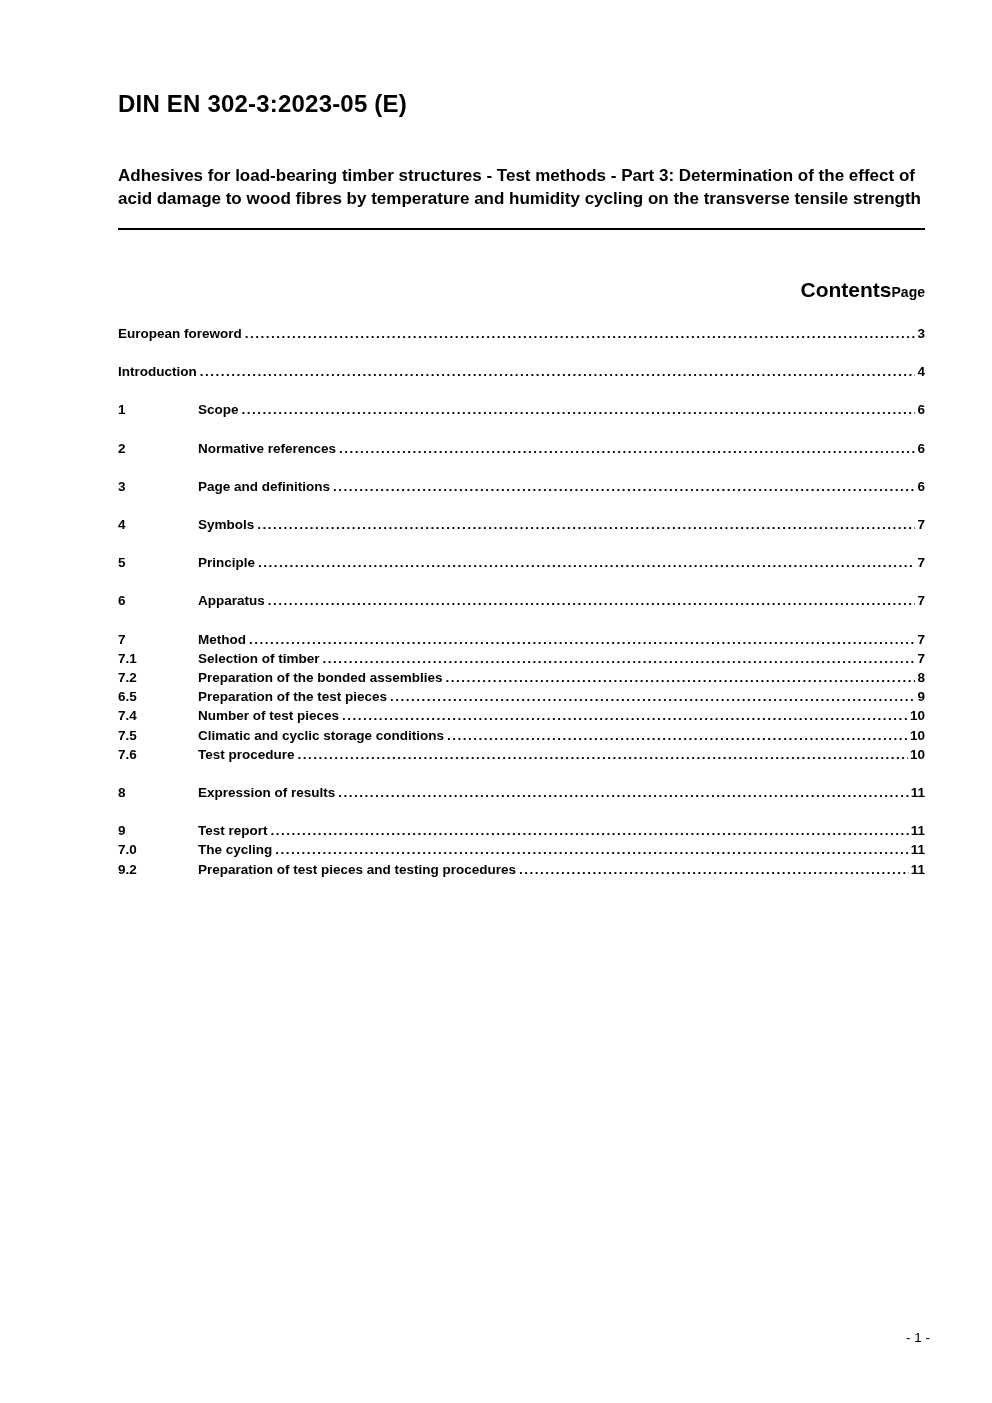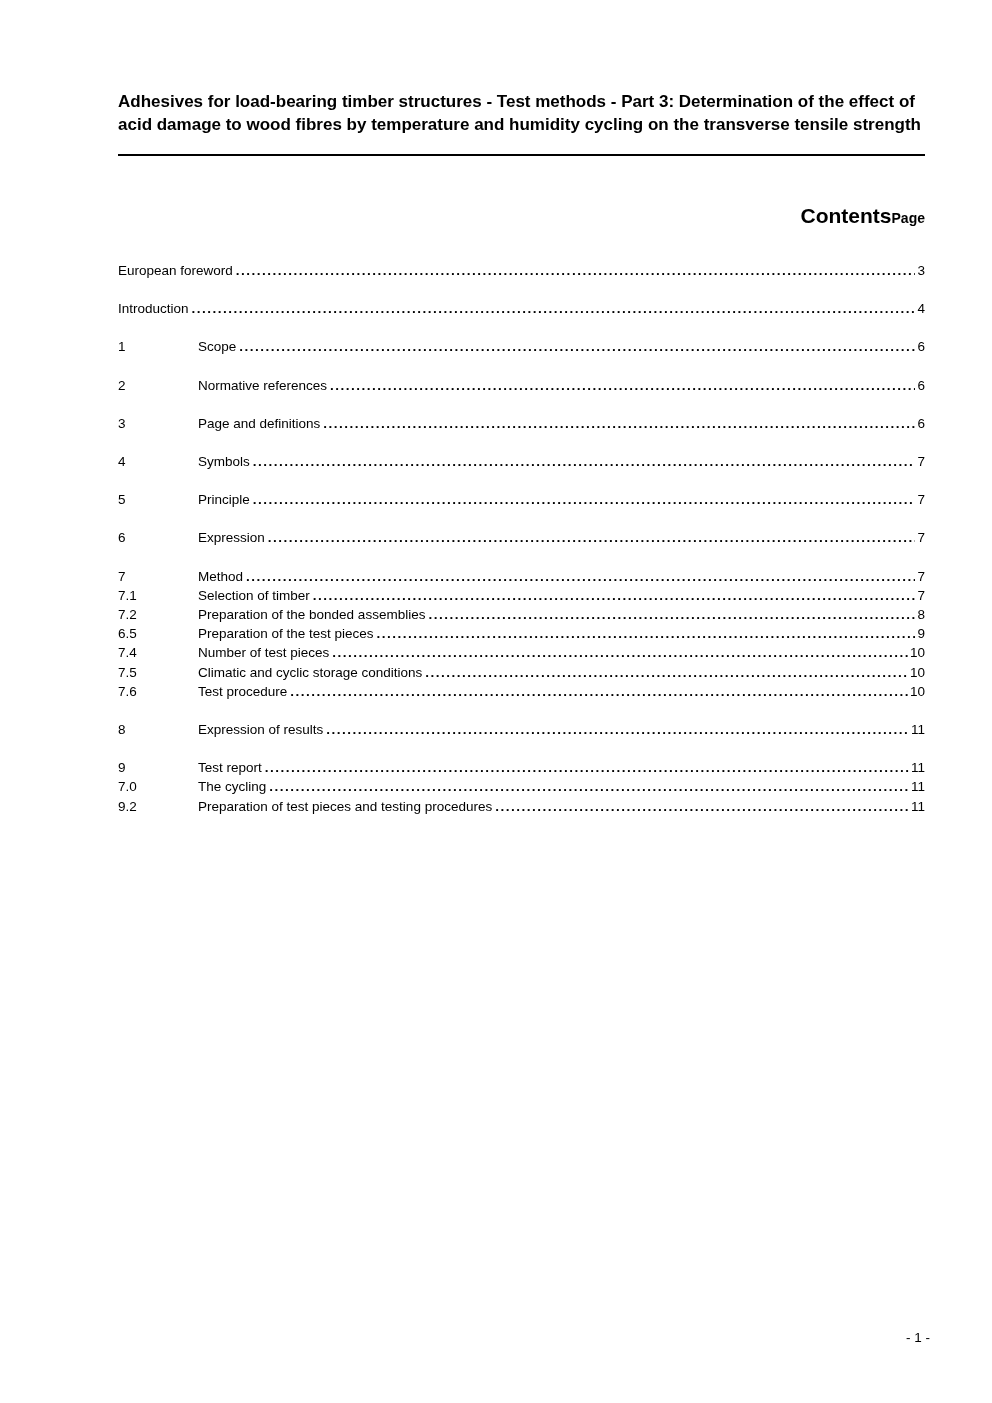--- a/index.html
+++ b/index.html
@@ -38,23 +38,23 @@
   }
   .contents-heading {
     font-size: 21px;
     font-weight: bold;
   }
   .page-label {
     font-size: 14px;
     font-weight: bold;
   }
   .toc {
-    margin-top: 33px;
+    margin-top: 22px;
     font-size: 13.5px;
-    font-weight: normal;
+    font-weight: bold;
   }
   .toc-group { margin-bottom: 19px; }
   .toc-group:last-child { margin-bottom: 0; }
   .toc-row {
     display: flex;
     align-items: baseline;
     line-height: 19.2px;
     white-space: nowrap;
   }
   .toc-num {
@@ -86,20 +86,21 @@
     bottom: 58px;
     font-size: 13.5px;
     font-weight: normal;
   }
 </style>
 </head>
 <body>
 
 <div class="page">
 
+  <h1 class="doc-code">DIN EN 302-3:2023-05 (E)</h1>
 
   <div class="doc-title">Adhesives for load-bearing timber structures - Test methods - Part 3: Determination of the effect of acid damage to wood fibres by temperature and humidity cycling on the transverse tensile strength</div>
 
   <div class="contents-header">
     <h2 class="contents-heading">Contents</h2>
     <span class="page-label">Page</span>
   </div>
 
   <div class="toc" id="toc">
       <div class="toc-group">
@@ -154,21 +155,21 @@
   <div class="toc-row">
     <span class="toc-num">5</span>
     <span class="toc-title">Principle</span>
     <span class="toc-leader"></span>
     <span class="toc-page">7</span>
   </div>
 </div>
       <div class="toc-group">
   <div class="toc-row">
     <span class="toc-num">6</span>
-    <span class="toc-title">Expression</span>
+    <span class="toc-title">Apparatus</span>
     <span class="toc-leader"></span>
     <span class="toc-page">7</span>
   </div>
 </div>
       <div class="toc-group">
   <div class="toc-row">
     <span class="toc-num">7</span>
     <span class="toc-title">Method</span>
     <span class="toc-leader"></span>
     <span class="toc-page">7</span>

